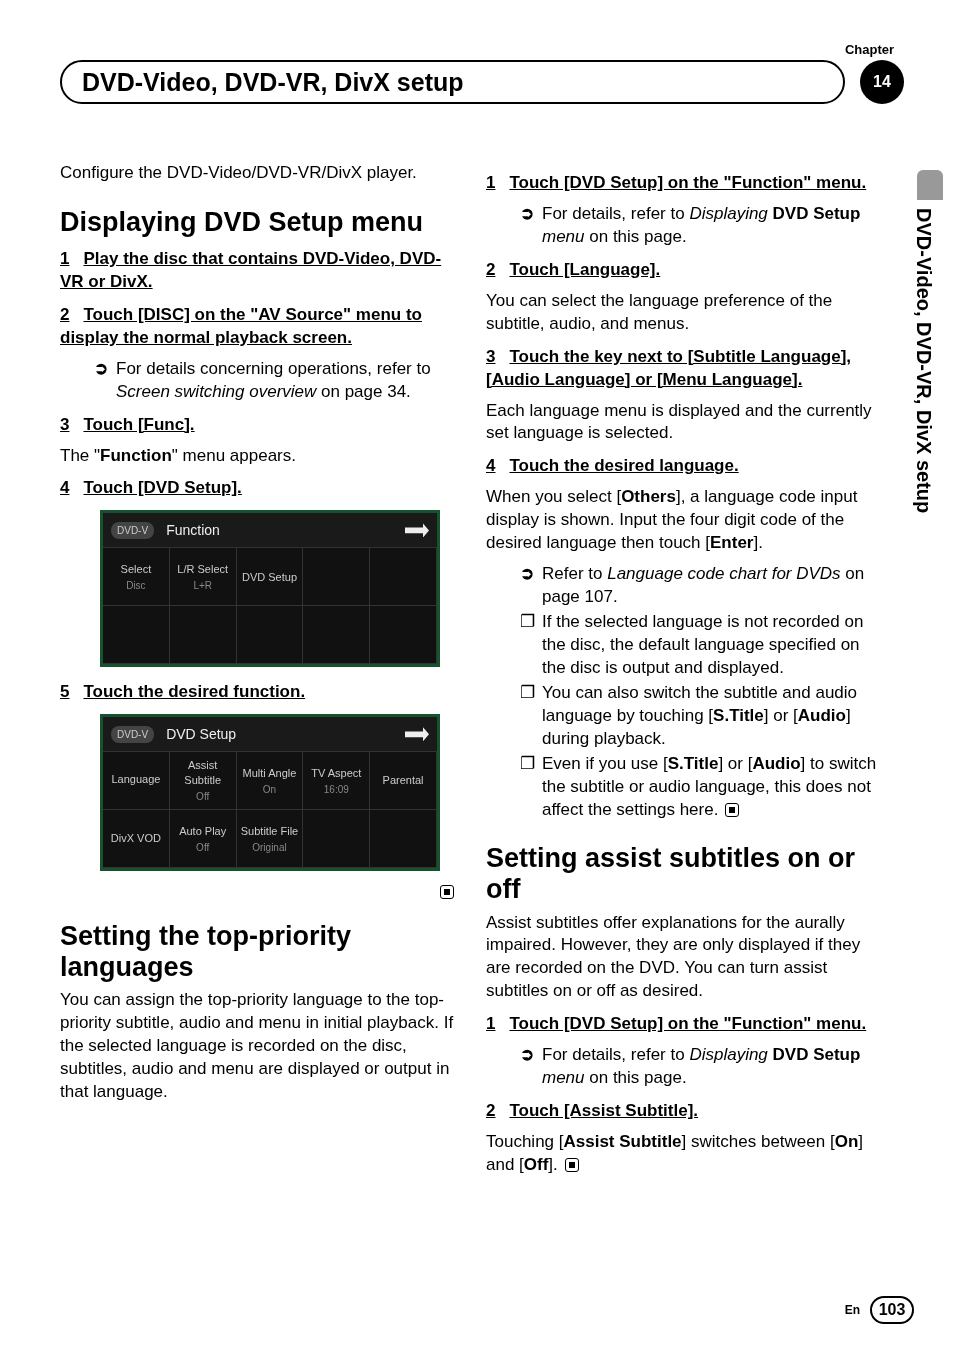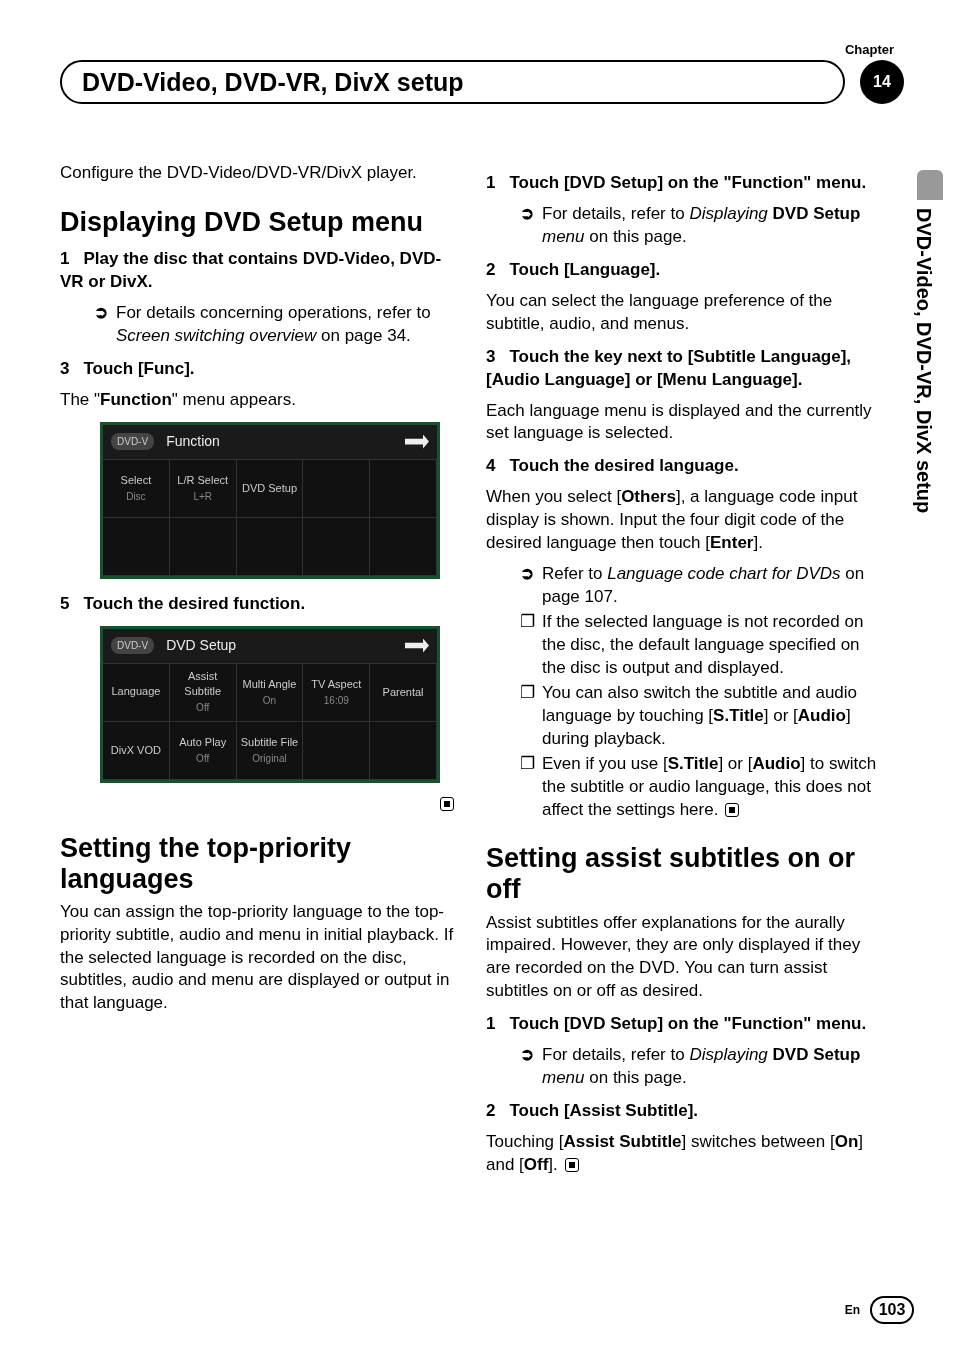--- a/index.html
+++ b/index.html
@@ -50,21 +50,21 @@
   .cols {
     display: flex; gap: 26px; margin-top: 60px;
   }
   .col { width: 400px; font-size: 17px; line-height: 1.35; }
   .col p { margin-bottom: 8px; }
   h1.sec {
     font-size: 27px; font-weight: 900; margin: 22px 0 6px 0; line-height:1.15;
   }
   .sec-mixed { font-size: 27px; font-weight:900; }
   .sec-mixed .light { font-weight: 700; }
-  .step { font-weight: bold; margin-top: 10px; }
+  .step { font-weight: bold; margin-top: 10px; text-decoration: underline; }
   .step .num { margin-right: 14px; }
   .sub { font-weight: normal; }
   .pointer { display:flex; margin-left: 34px; margin-top:2px; margin-bottom:2px;}
   .pointer .sym { width: 22px; flex:none; font-weight:bold;}
   .pointer .txt { flex:1; }
   .note { display:flex; margin-left: 34px; margin-top:2px; margin-bottom:2px;}
   .note .sym { width: 22px; flex:none;}
   .note .txt { flex:1; }
   .italic { font-style: italic; }
   .bold { font-weight: bold; }
@@ -139,28 +139,30 @@
 
   <div class="col">
     <p>Configure the DVD-Video/DVD-VR/DivX player.</p>
 
     <h1 class="sec sec-mixed">
       <span>Displaying </span><span class="light">DVD Setup</span><span> menu</span>
     </h1>
 
     <p class="step"><span class="num">1</span><span>Play the disc that contains DVD-Video, DVD-VR or DivX.</span></p>
 
+    <p class="step"><span class="num">2</span><span>Touch [DISC] on the "AV Source" menu to display the normal playback screen.</span></p>
     <div class="pointer">
       <div class="sym">➲</div>
       <div class="txt"><span>For details concerning operations, refer to </span><span class="italic">Screen switching overview</span><span> on page 34.</span></div>
     </div>
 
     <p class="step"><span class="num">3</span><span>Touch [Func].</span></p>
     <p class="sub"><span>The "</span><span class="bold">Function</span><span>" menu appears.</span></p>
 
+    <p class="step"><span class="num">4</span><span>Touch [DVD Setup].</span></p>
 
     <div class="screenshot">
       <div class="ss-head">
         <div style="display:flex;align-items:center;gap:6px;">
           <span class="ss-badge">DVD-V</span>
           <span class="ss-title">Function</span>
         </div>
         <div class="ss-back"></div>
       </div>
       <div class="ss-grid">

